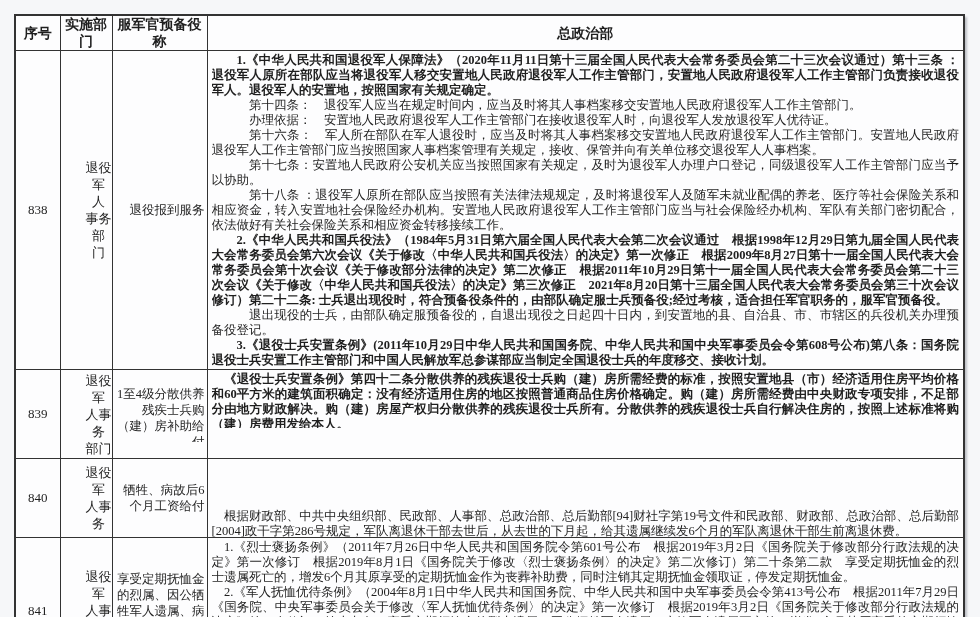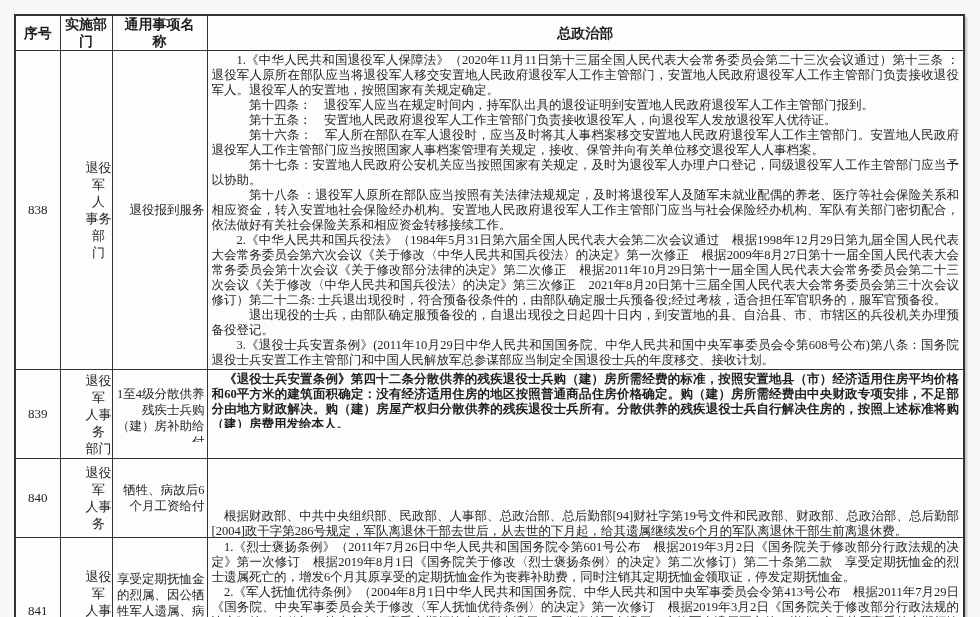--- a/index.html
+++ b/index.html
@@ -49,58 +49,58 @@
     padding:2px 4px 0 4px;
     font-size:12.5px;line-height:15px;
   }
   .clip{overflow:hidden;}
   .clip-838{height:313px;}
   .clip-839{height:56px;font-weight:bold;}
   .clip-840{height:28px;margin-top:48px;}
   .clip-841{height:143px;}
   .nameclip-839{height:56px;overflow:hidden;}
   .c-basis p{margin:0;text-align:justify;}
-  .ind-num{text-indent:2em;}
+  .ind-num{text-indent:2em;font-weight:bold;}
   .ind-cond{text-indent:3em;}
   .ind-1{text-indent:1em;}
 </style>
 </head>
 <body>
 
 <div class="table-wrap">
   <table>
     <colgroup>
       <col style="width:45px">
       <col style="width:52px">
       <col style="width:95px">
       <col style="width:757px">
     </colgroup>
 
     <tbody>
         <tr style="height:33px">
       <th>序号</th>
       <th>实施部
 门</th>
-      <th>通用事项名
+      <th>服军官预备役
 称</th>
       <th>总政治部</th>
     </tr>
 
     <tr style="height:319px">
       <td class="c-num">838</td>
       <td class="c-dept">退役军
 人
 事务部
 门</td>
       <td class="c-name">退役报到服务</td>
       <td class="c-basis">
         <div class="clip clip-838">
           <p class="ind-num">1.《中华人民共和国退役军人保障法》（2020年11月11日第十三届全国人民代表大会常务委员会第二十三次会议通过）第十三条 ：退役军人原所在部队应当将退役军人移交安置地人民政府退役军人工作主管部门，安置地人民政府退役军人工作主管部门负责接收退役军人。退役军人的安置地，按照国家有关规定确定。</p>
-          <p class="ind-cond">第十四条：　退役军人应当在规定时间内，持军队出具的退役证明到安置地人民政府退役军人工作主管部门报到。</p>
-          <p class="ind-cond">第十五条：　安置地人民政府退役军人工作主管部门负责接收退役军人，向退役军人发放退役军人优待证。</p>
+          <p class="ind-cond">第十四条：　退役军人应当在规定时间内，应当及时将其人事档案移交安置地人民政府退役军人工作主管部门。</p>
+          <p class="ind-cond">办理依据：　安置地人民政府退役军人工作主管部门在接收退役军人时，向退役军人发放退役军人优待证。</p>
           <p class="ind-cond">第十六条：　军人所在部队在军人退役时，应当及时将其人事档案移交安置地人民政府退役军人工作主管部门。安置地人民政府退役军人工作主管部门应当按照国家人事档案管理有关规定，接收、保管并向有关单位移交退役军人人事档案。</p>
           <p class="ind-cond">第十七条：安置地人民政府公安机关应当按照国家有关规定，及时为退役军人办理户口登记，同级退役军人工作主管部门应当予以协助。</p>
           <p class="ind-cond">第十八条 ：退役军人原所在部队应当按照有关法律法规规定，及时将退役军人及随军未就业配偶的养老、医疗等社会保险关系和相应资金，转入安置地社会保险经办机构。安置地人民政府退役军人工作主管部门应当与社会保险经办机构、军队有关部门密切配合，依法做好有关社会保险关系和相应资金转移接续工作。</p>
           <p class="ind-num">2.《中华人民共和国兵役法》（1984年5月31日第六届全国人民代表大会第二次会议通过　根据1998年12月29日第九届全国人民代表大会常务委员会第六次会议《关于修改〈中华人民共和国兵役法〉的决定》第一次修正　根据2009年8月27日第十一届全国人民代表大会常务委员会第十次会议《关于修改部分法律的决定》第二次修正　根据2011年10月29日第十一届全国人民代表大会常务委员会第二十三次会议《关于修改〈中华人民共和国兵役法〉的决定》第三次修正　2021年8月20日第十三届全国人民代表大会常务委员会第三十次会议修订）第二十二条: 士兵退出现役时，符合预备役条件的，由部队确定服士兵预备役;经过考核，适合担任军官职务的，服军官预备役。</p>
           <p class="ind-cond">退出现役的士兵，由部队确定服预备役的，自退出现役之日起四十日内，到安置地的县、自治县、市、市辖区的兵役机关办理预备役登记。</p>
           <p class="ind-num">3.《退役士兵安置条例》(2011年10月29日中华人民共和国国务院、中华人民共和国中央军事委员会令第608号公布)第八条：国务院退役士兵安置工作主管部门和中国人民解放军总参谋部应当制定全国退役士兵的年度移交、接收计划。</p>
         </div>
       </td>
     </tr>
 

